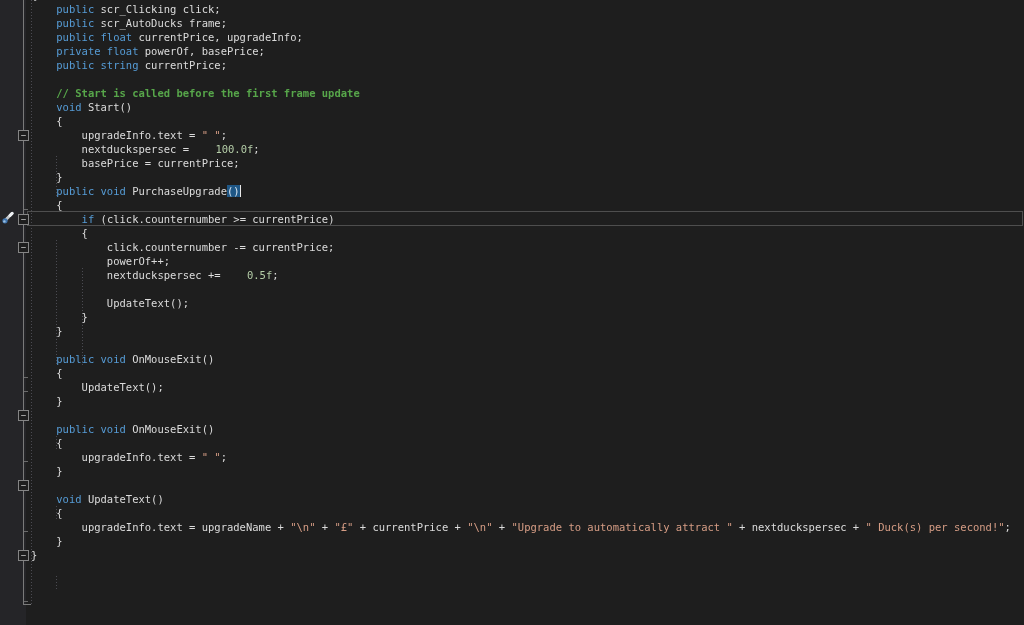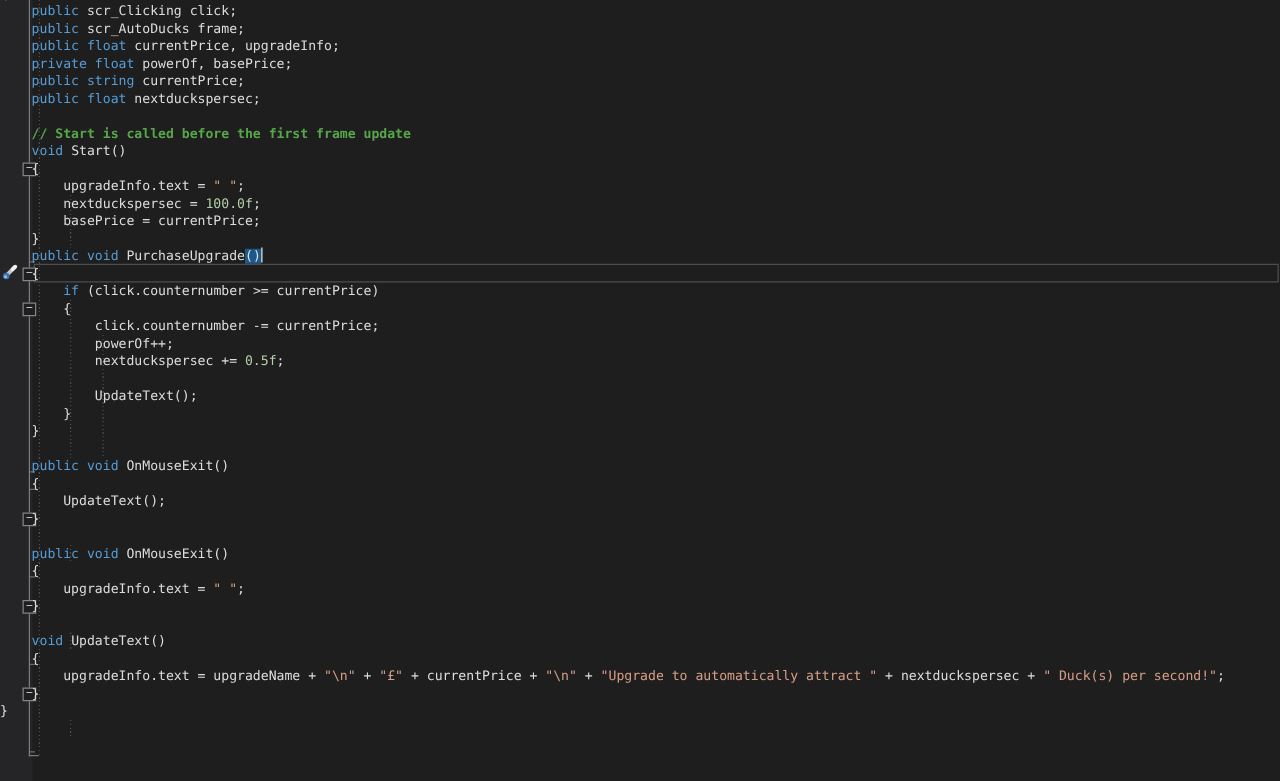--- a/index.html
+++ b/index.html
@@ -10,26 +10,26 @@
   .outline-bend{position:absolute;left:23px;top:604px;width:8px;height:1px;background:#7a7a7a;}
   .fold-tick{position:absolute;left:24px;width:4px;height:1px;background:#6a6a6a;}
   .fold-box{position:absolute;left:18px;width:11px;height:11px;box-sizing:border-box;
             background:#1e1e1e;border:1px solid #858585;color:#c8c8c8;
             font-size:9px;line-height:8px;text-align:center;cursor:pointer;}
   .current-line-box{position:absolute;left:27px;top:211px;width:996px;height:15px;
             box-sizing:border-box;border:1px solid #4e4e4e;}
   .indent-guide{position:absolute;width:1px;
             background-image:repeating-linear-gradient(to bottom,#4b4b52 0 1px,transparent 1px 3px);}
   .code{position:absolute;left:0;top:-12px;width:1024px;font-size:10.5px;line-height:14px;}
-  .line{height:14px;white-space:pre;color:#dcdcdc;}
+  .line{height:14px;white-space:pre;padding-left:31px;color:#dcdcdc;}
   .s-kw{color:#569cd6;}
   .s-id{color:#dcdcdc;}
   .s-cm{color:#57a64a;font-weight:bold;}
   .s-str{color:#d69d85;}
-  .s-num{color:#b5cea8;}
+  .s-num{color:#b5cea8;margin-left:20px;}
   .s-brace{color:#d6e4f0;background:#1f5786;}
   .caret{display:inline-block;width:1.5px;height:12px;background:#e8e8e8;vertical-align:-2px;}
   .pencil{position:absolute;left:1px;top:210px;width:14px;height:14px;}
 </style>
 </head>
 <body>
 
 <div class="stage">
   <div class="margin-strip"></div>
   <div class="current-line-box"></div>
@@ -58,21 +58,20 @@
       <div class="fold-tick" style="top: 531px;"></div>
       <div class="fold-tick" style="top: 601px;"></div>
     </div>
   <div class="code" id="code">
       <div class="line"><span class="s-id">{</span></div>
       <div class="line"><span class="s-kw">    public </span><span class="s-id">scr_Clicking click;</span></div>
       <div class="line"><span class="s-kw">    public </span><span class="s-id">scr_AutoDucks frame;</span></div>
       <div class="line"><span class="s-kw">    public float </span><span class="s-id">currentPrice, upgradeInfo;</span></div>
       <div class="line"><span class="s-kw">    private float </span><span class="s-id">powerOf, basePrice;</span></div>
       <div class="line"><span class="s-kw">    public string </span><span class="s-id">currentPrice;</span></div>
-      <div class="line"><span class="s-kw">    public float </span><span class="s-id">nextduckspersec;</span></div>
       <div class="line"></div>
       <div class="line"><span class="s-cm">    // Start is called before the first frame update</span></div>
       <div class="line"><span class="s-kw">    void </span><span class="s-id">Start()</span></div>
       <div class="line"><span class="s-id">    {</span></div>
       <div class="line"><span class="s-id">        upgradeInfo.text = </span><span class="s-str">" "</span><span class="s-id">;</span></div>
       <div class="line"><span class="s-id">        nextduckspersec = </span><span class="s-num">100.0f</span><span class="s-id">;</span></div>
       <div class="line"><span class="s-id">        basePrice = currentPrice;</span></div>
       <div class="line"><span class="s-id">    }</span></div>
       <div class="line"><span class="s-kw">    public void </span><span class="s-id">PurchaseUpgrade</span><span class="s-brace">()</span><span class="caret"></span></div>
       <div class="line"><span class="s-id">    {</span></div>

